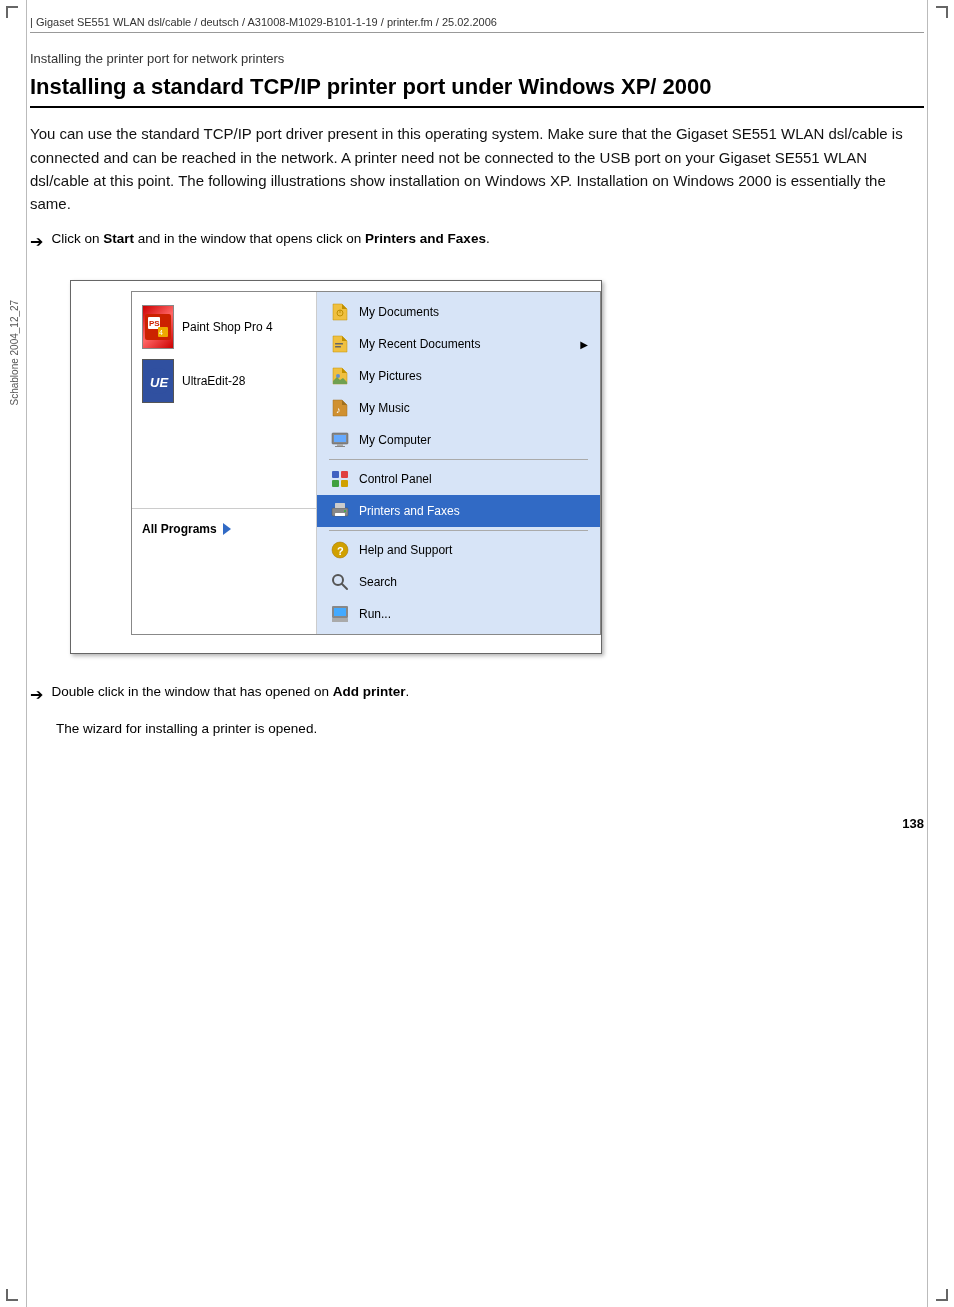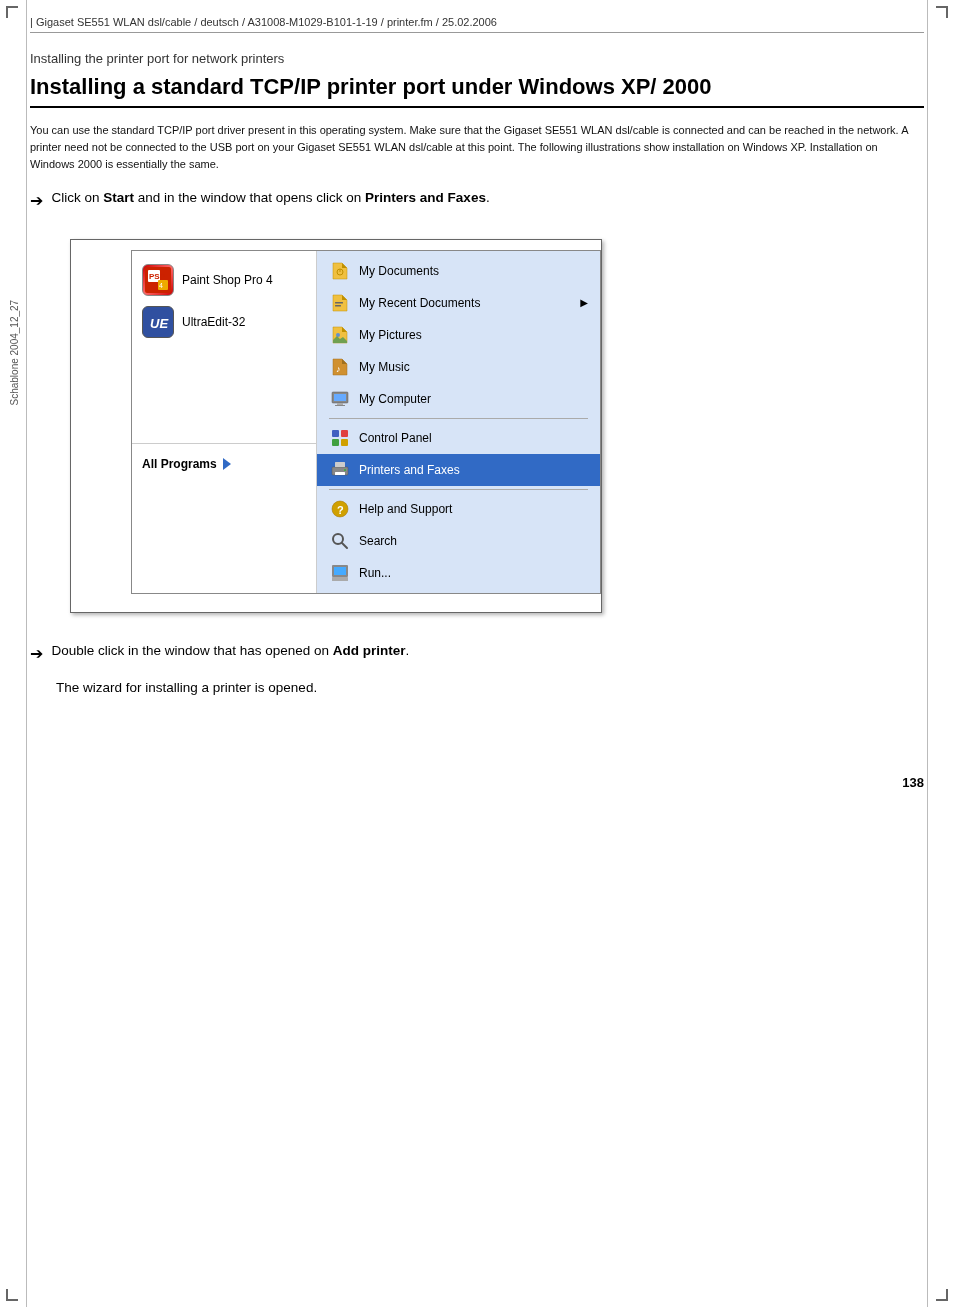--- a/index.html
+++ b/index.html
@@ -54,21 +54,21 @@
       font-weight: bold;
       color: #000;
       line-height: 1.2;
       margin-bottom: 6px;
       padding-bottom: 6px;
       border-bottom: 2px solid #000;
     }
 
     
     .body-text {
-      font-size: 11px;
+      font-size: 15px;
       line-height: 1.55;
       margin: 14px 0;
       color: #111;
     }
 
     
     .instruction-line {
       display: flex;
       align-items: flex-start;
       margin: 10px 0 14px 0;
@@ -106,29 +106,28 @@
       display: flex;
       align-items: center;
       padding: 5px 10px;
       cursor: pointer;
       font-size: 12px;
       color: #000;
     }
 
     .app-icon {
       width: 32px;
-      height: 32px;
+      height: 44px;
       margin-right: 8px;
       background: #ddd;
       display: flex;
       align-items: center;
       justify-content: center;
       font-size: 10px;
       flex-shrink: 0;
-      border-radius: 6px;
     }
 
     .app-icon-paintshop {
       background: linear-gradient(135deg, #c00 0%, #f66 50%, #c00 100%);
       border: 1px solid #888;
       position: relative;
       overflow: hidden;
     }
 
     .app-icon-ultraedit {
@@ -303,21 +302,21 @@
           <span>Paint Shop Pro 4</span>
         </div>
 
         <div class="start-left-item">
           <div class="app-icon app-icon-ultraedit">
             <svg width="28" height="28" viewBox="0 0 28 28">
               <circle cx="14" cy="14" r="13" fill="#3050a0"></circle>
               <text x="6" y="20" font-size="13" fill="#fff" font-style="italic" font-weight="bold">UE</text>
             </svg>
           </div>
-          <span>UltraEdit-32</span>
+          <span>UltraEdit-28</span>
         </div>
 
         <div style="flex:1; min-height: 80px;"></div>
 
         <div class="start-left-bottom">
           <div class="all-programs-item">
             <span>All Programs</span>
             <div class="triangle-right"></div>
           </div>
         </div>

